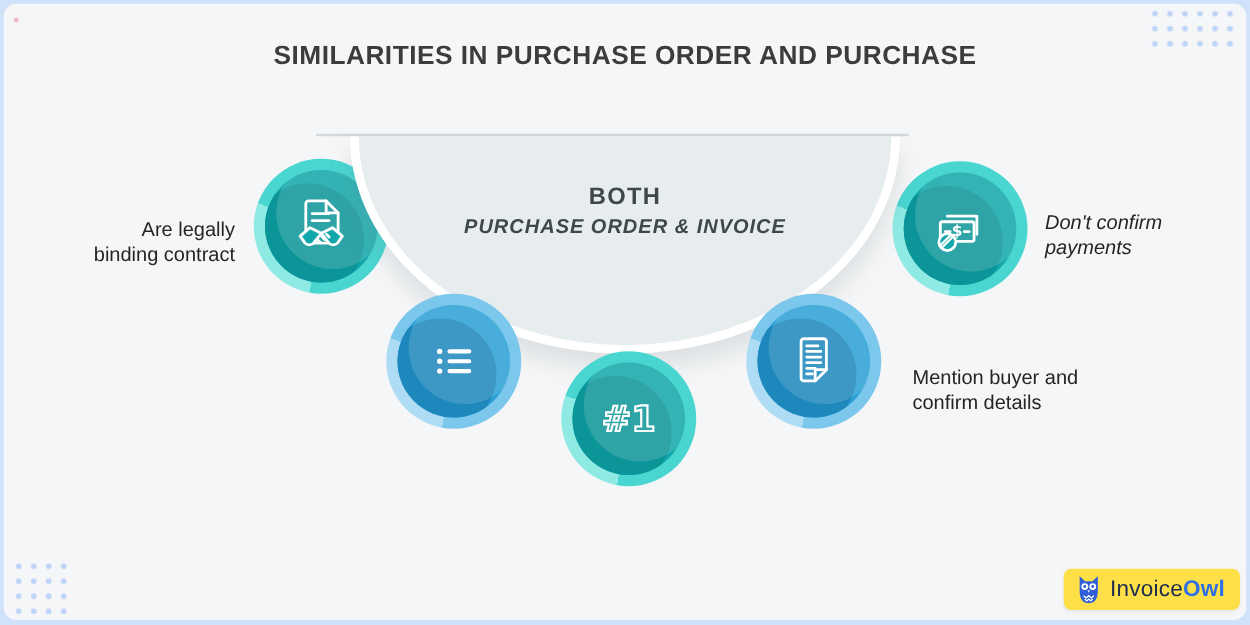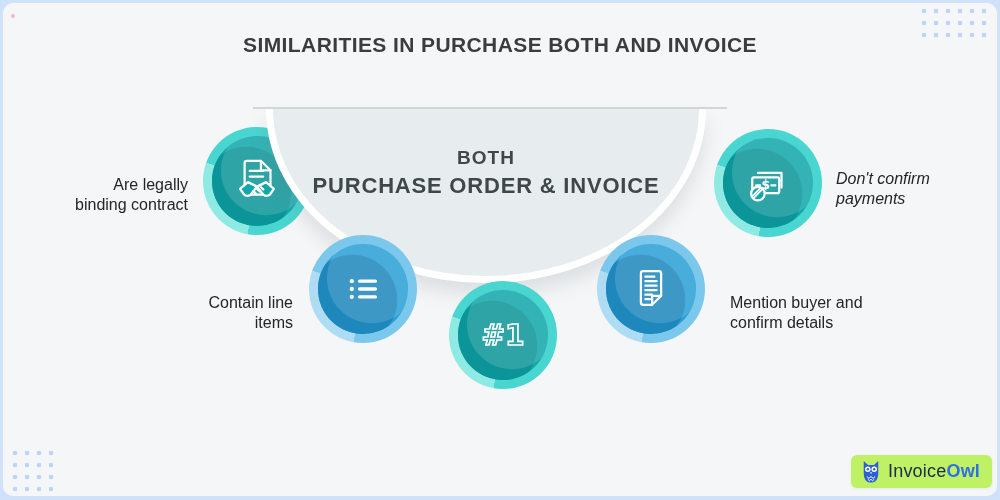--- a/index.html
+++ b/index.html
@@ -31,37 +31,37 @@
   .pink-dot {
     position:absolute; left:8px; top:11px; width:4px; height:4px;
     border-radius:50%; background:#f2b9c6;
   }
   
   .lid-line {
     position:absolute; left:250px; top:104px; width:474px; height:2px;
     background:#d2d7da; z-index:2;
   }
   .dome {
-    position:absolute; left:263px; top:106px; width:440px; height:174px;
+    position:absolute; left:277px; top:106px; width:440px; height:174px;
     box-sizing:border-box;
     background:#e7ecee;
     border:7px solid #ffffff; border-top:none;
     border-radius:0 0 50% 50% / 0 0 100% 100%;
     box-shadow:0 12px 18px rgba(110,125,135,0.18);
     z-index:2;
     display:flex; flex-direction:column; align-items:center;
     padding-top:38px;
   }
   .dome-line1 {
     font-size:19px; font-weight:700; letter-spacing:1px;
     color:#40474b; text-align:center;
   }
   .dome-line2 {
-    margin-top:4px; font-size:22px; font-weight:700; letter-spacing:0.8px;
-    color:#40474b; text-align:center;
+    margin-top:4px; font-size:16px; font-weight:700; letter-spacing:0.8px;
+    color:#40474b; text-align:center;font-style:italic;
   }
   
   .bubble { position:absolute; width:108px; height:108px; }
   .bubble .ring {
     position:absolute; inset:0; border-radius:50%;
   }
   .bubble.teal .ring {
     background:conic-gradient(from 40deg, #49d6d1 0deg 150deg, #8feae4 150deg 250deg, #49d6d1 250deg 360deg);
   }
   .bubble.blue .ring {
@@ -99,40 +99,40 @@
     color:#252525; white-space:pre-line;
   }
   #label-contract { left:20px;  top:172px; width:165px; text-align:right; }
   #label-list     { left:140px; top:290px; width:150px; text-align:right; }
   #label-number   { left:398px; top:394px; width:210px; text-align:center; }
   #label-document { left:727px; top:290px; width:200px; text-align:left; }
   #label-money    { left:833px; top:166px; width:160px; text-align:left;font-style:italic; }
   
   .logo {
     position:absolute; left:848px; top:452px; width:141px; height:33px;
-    background:#bef264; border-radius:6px;
+    background:#fde047; border-radius:6px;
     display:flex; align-items:center; padding:0 0 0 10px; box-sizing:border-box;
     box-shadow:0 1px 3px rgba(0,0,0,0.06);
     z-index:5;
   }
   .logo-text { margin-left:7px; font-size:18px; letter-spacing:0.2px; }
   .logo-invoice { color:#1b2a4e; font-weight:500; }
   .logo-owl { color:#2f6fe3; font-weight:700; }
 </style>
 </head>
 <body>
 
 <div class="canvas">
   <div class="card">
 
     <div class="dots-tr"></div>
     <div class="dots-bl"></div>
     <div class="pink-dot"></div>
 
-    <div class="title">SIMILARITIES IN PURCHASE BOTH AND INVOICE</div>
+    <div class="title">SIMILARITIES IN PURCHASE ORDER AND PURCHASE</div>
 
     <div class="lid-line"></div>
 
     <div class="dome">
       <div class="dome-line1">BOTH</div>
       <div class="dome-line2">PURCHASE ORDER &amp; INVOICE</div>
     </div>
 
     <div class="bubble teal back" id="bubble-contract">
       <div class="ring"></div>
@@ -189,22 +189,20 @@
           <path d="M13.5 26 h3.5 M27 26 h3.5"></path>
           <text x="22" y="29.5" text-anchor="middle" font-size="11" font-weight="bold" font-family="'DejaVu Sans', sans-serif" fill="#ffffff" stroke="none">$</text>
           <circle cx="15" cy="33.5" r="6" fill="#12a7ab"></circle>
           <path d="M11.6 37 L18.4 30.2 M10.4 35.4 L17.2 28.6" stroke-width="1.6"></path>
         </svg>
       </div>
     </div>
 
     <div class="label" id="label-contract">Are legally
 binding contract</div>
-    <div class="label" id="label-list">Contain line
-items</div>
     <div class="label" id="label-document">Mention buyer and
 confirm details</div>
     <div class="label" id="label-money">Don't confirm
 payments</div>
 
     <div class="logo">
       <svg width="20" height="24" viewBox="0 0 22 26">
         <path fill="#2f5fd6" d="M3 1 L8 5.5 C9 5.2 13 5.2 14 5.5 L19 1 L19 14 C19 21 16 24.5 11 24.5 C6 24.5 3 21 3 14 Z"></path>
         <circle cx="7.5" cy="10" r="3" fill="#ffffff"></circle>
         <circle cx="14.5" cy="10" r="3" fill="#ffffff"></circle>

